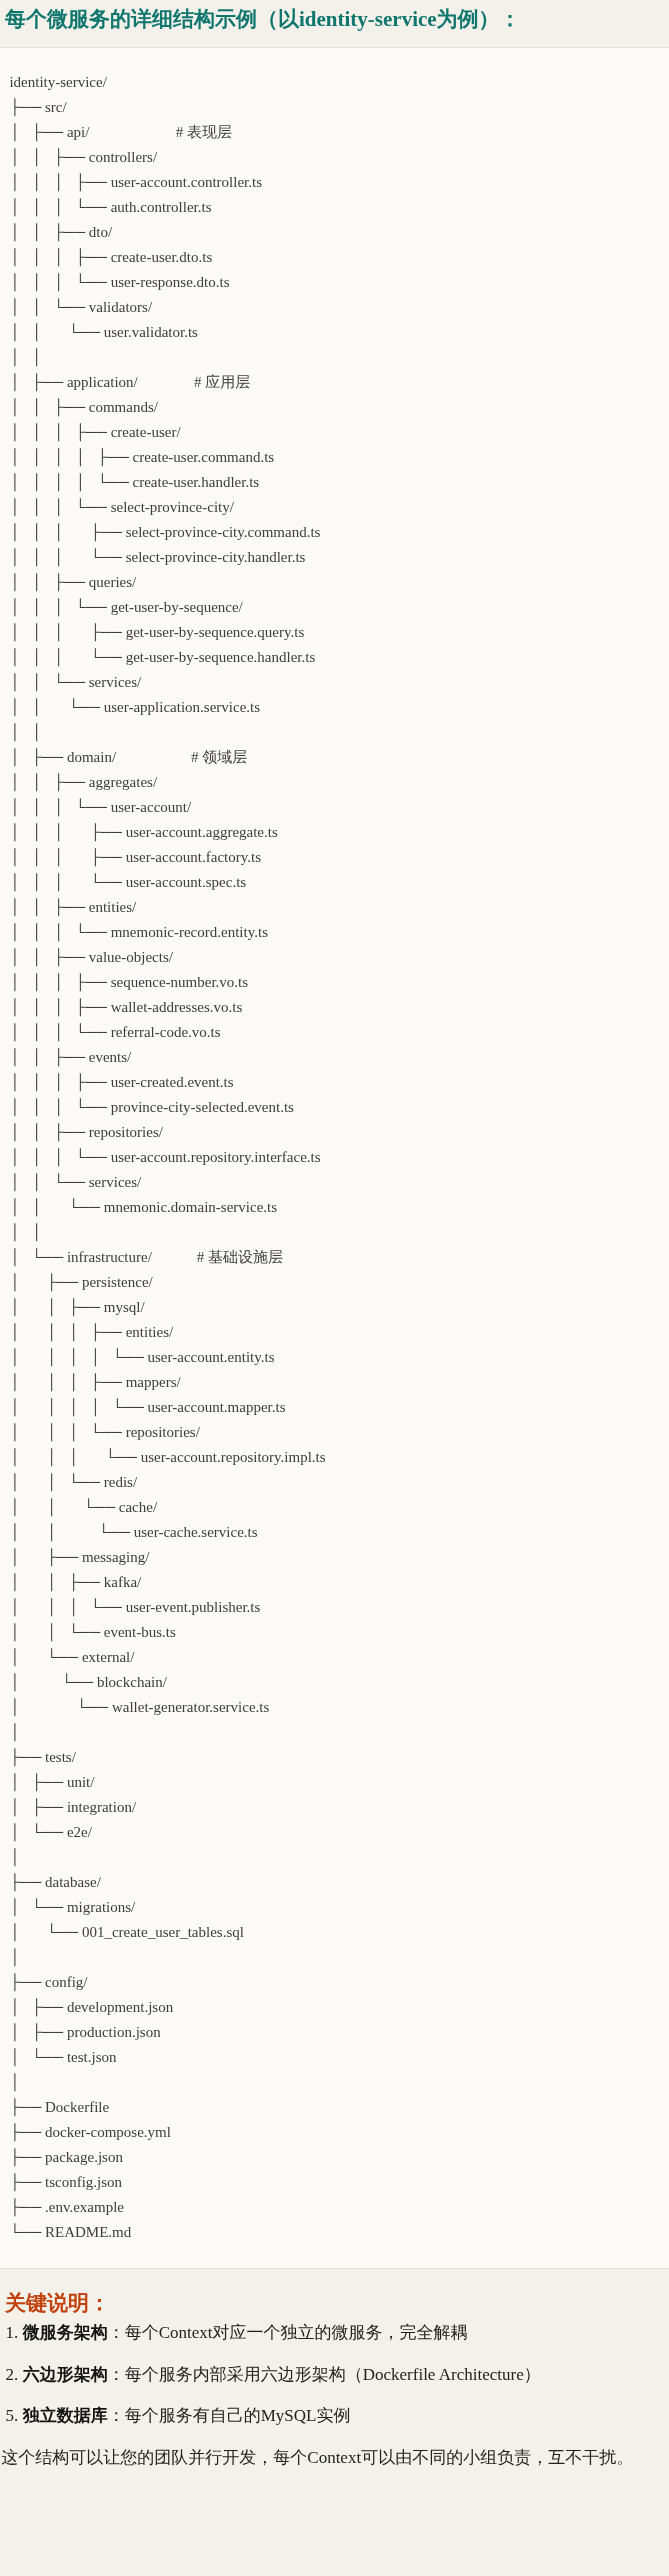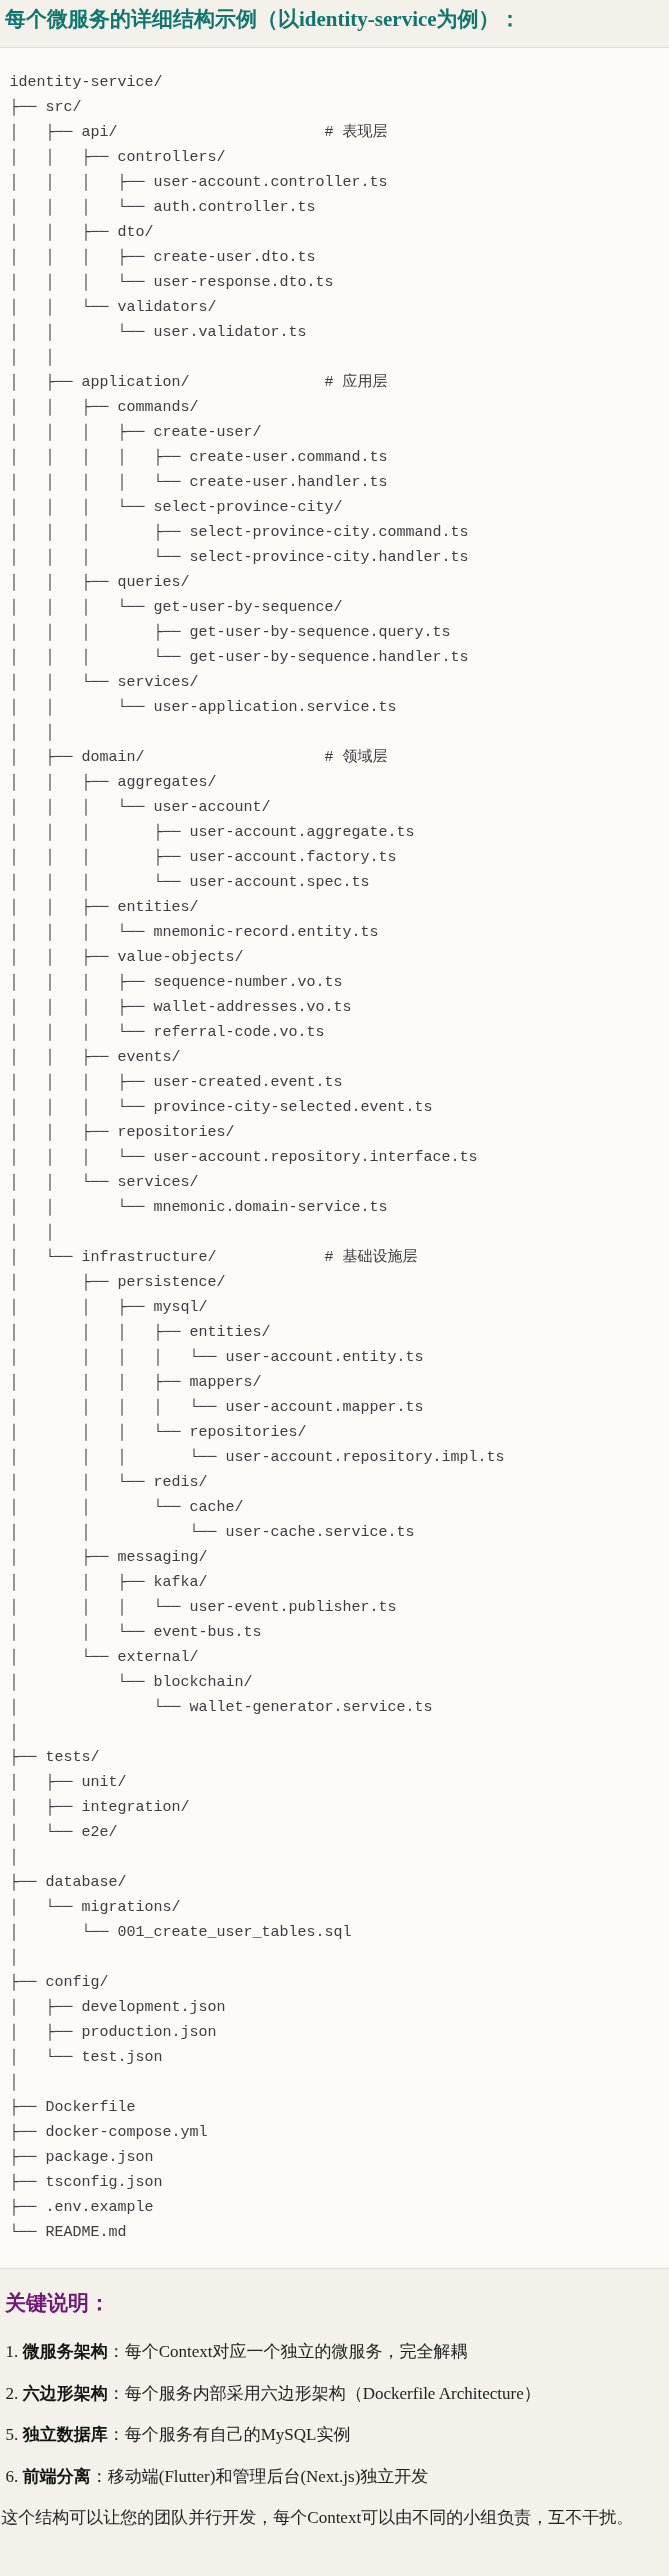--- a/index.html
+++ b/index.html
@@ -18,36 +18,36 @@
     line-height: 30px;
     margin: 3.8px 6.3px 13px 5px;
     color: #0f766e;
   }
   .code-block {
     margin: 0;
     background: #fbfaf7;
     border-top: 1.3px solid #e3e0d8;
     border-bottom: 1.3px solid #e3e0d8;
     padding: 22.5px 6.3px 22.5px 9.4px;
-    font-family: Liberation Mono, monospace;
+    font-family: Liberation Serif, serif;
     font-size: 15px;
     line-height: 25px;
     color: #3d3d3d;
     white-space: pre;
     overflow: hidden;
   }
   .notes-heading {
     font-size: 21px;
     font-weight: 700;
     line-height: 27.5px;
     margin: 21px 0 0 5px;
-    color: #701a75;
+    color: #c2410c;
   }
   .notes-list {
-    margin-top: 24px;
+    margin-top: 5px;
   }
   .note-item {
     font-size: 17px;
     line-height: 22.5px;
     margin-bottom: 19px;
     padding-left: 5.6px;
     color: #232220;
   }
   .note-num {
     margin-right: 4.4px;
@@ -160,17 +160,16 @@
 
 <div class="notes-list">
   <div class="note-item"><span class="note-num">1.</span><strong class="note-term">微服务架构</strong><span class="note-text">：每个Context对应一个独立的微服务，完全解耦</span></div>
 
   <div class="note-item"><span class="note-num">2.</span><strong class="note-term">六边形架构</strong><span class="note-text">：每个服务内部采用六边形架构（Dockerfile Architecture）</span></div>
 
 
 
   <div class="note-item"><span class="note-num">5.</span><strong class="note-term">独立数据库</strong><span class="note-text">：每个服务有自己的MySQL实例</span></div>
 
-  <div class="note-item"><span class="note-num">6.</span><strong class="note-term">前端分离</strong><span class="note-text">：移动端(Flutter)和管理后台(Next.js)独立开发</span></div>
 </div>
 
 <p class="closing-paragraph">这个结构可以让您的团队并行开发，每个Context可以由不同的小组负责，互不干扰。</p>
 
 
 </body></html>

